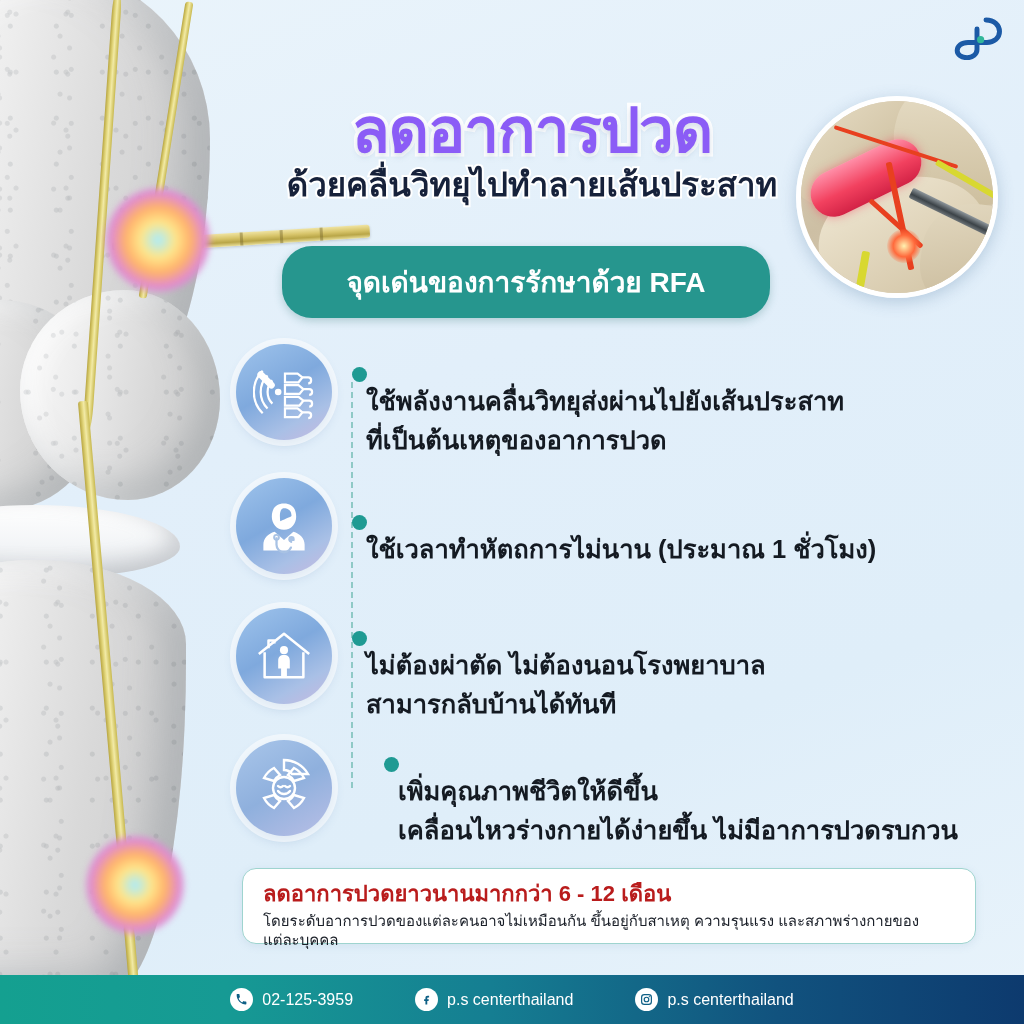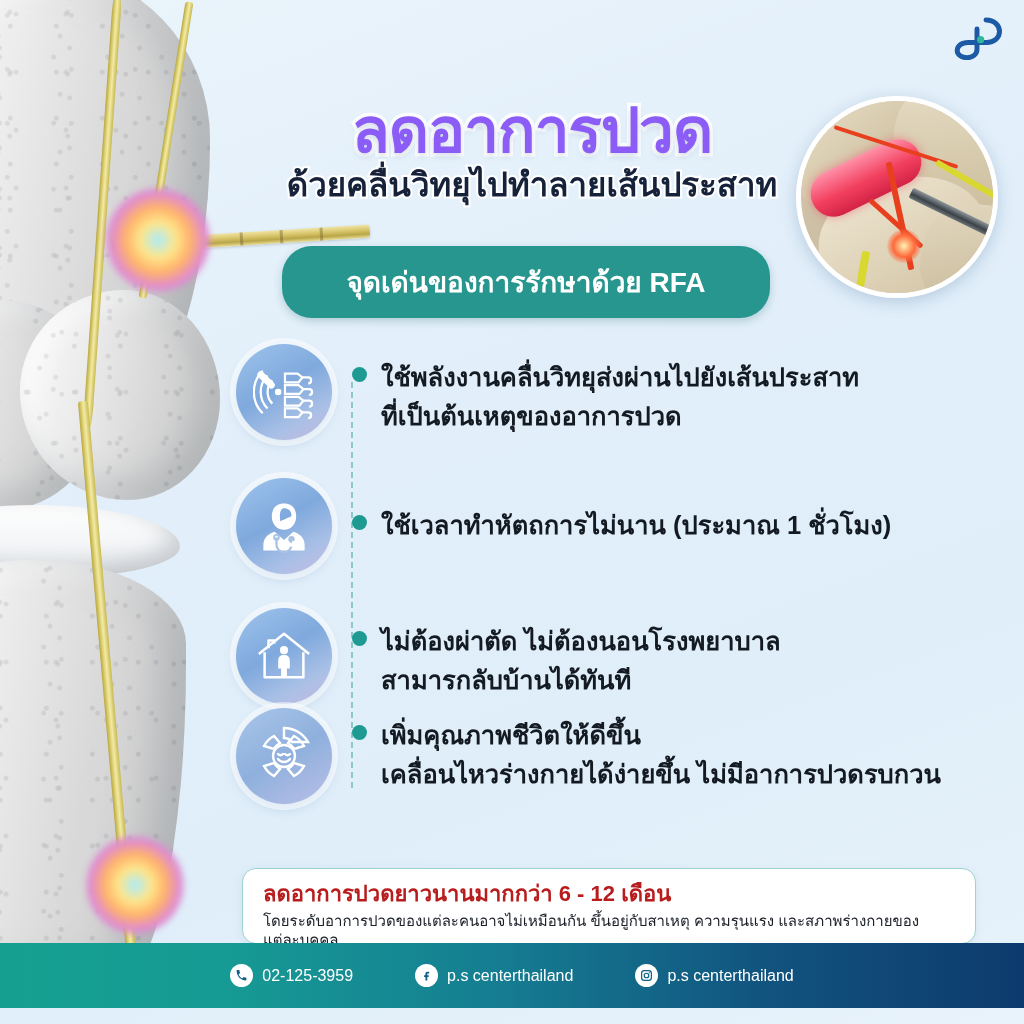--- a/index.html
+++ b/index.html
@@ -133,47 +133,47 @@
   }
   .ph-tip {
     left:86px; top:128px; width:34px; height:34px; border-radius:50%;
     background:radial-gradient(circle,#fff2b0 0%,#ff6a3c 45%,rgba(230,60,30,0) 75%);
   }
 
   
   .dash-line { position:absolute; left:351px; top:382px; width:0; height:406px;
     border-left:2px dashed #8fc9c6; }
   .feature { position:absolute; left:236px; width:740px; display:flex; align-items:flex-start; }
-  .f1 { top:344px; } .f2 { top:478px; } .f3 { top:608px; } .f4 { top:708px; }
+  .f1 { top:344px; } .f2 { top:478px; } .f3 { top:608px; } .f4 { top:740px;gap:32px; }
   .ficon {
     width:96px; height:96px; border-radius:50%; flex:0 0 96px;
     background:linear-gradient(150deg,#9fc4ec 0%,#7fa9dd 45%,#a9c0e6 75%,#c9b9e0 100%);
     box-shadow:0 0 0 6px rgba(255,255,255,.55), 0 4px 12px rgba(90,130,180,.3);
     display:flex; align-items:center; justify-content:center;
   }
   .f4 .ficon { background:linear-gradient(150deg,#a9c6ea 0%,#8fb0dd 50%,#b9bfe6 100%); }
-  .bullet-wrap { display:flex; align-items:flex-start; margin-left:20px; padding-top:14px; }
+  .bullet-wrap { display:flex; align-items:flex-start; margin-left:20px; padding-top:14px;flex-direction:column; }
   .dot { width:15px; height:15px; border-radius:50%; background:#1f9a93; flex:0 0 15px; margin-top:9px; }
   .ftext { margin-left:14px; font-size:25.5px; font-weight:bold; color:#141a22; line-height:1.52; }
   .f2 .bullet-wrap { padding-top:28px; }
   .f4 .bullet-wrap { padding-top:8px; }
 
   
   .callout {
     position:absolute; left:242px; top:868px; width:734px; height:76px;
     background:#ffffff; border:1.6px solid #9ed4cf; border-radius:14px;
     padding:11px 20px 0 20px;
     box-shadow:0 2px 8px rgba(110,150,180,.14);
   }
   .c-title { font-size:22px; font-weight:bold; color:#b91c1c; line-height:1.25; }
   .c-sub { margin-top:3px; font-size:15px; color:#1a1f28; line-height:1.3; }
 
   
   .footer {
-    position:absolute; left:0; bottom:16px; width:1024px; height:65px;
+    position:absolute; left:0; bottom:0; width:1024px; height:49px;
     background:linear-gradient(90deg,#14a090 0%,#169a94 22%,#157e92 48%,#11527e 76%,#0d3a6e 100%);
     display:flex; justify-content:center; gap:62px;
   }
   .fitem { display:flex; align-items:center; gap:9px; color:#fff; font-size:16px; }
   .fbadge { width:23px; height:23px; border-radius:50%; background:#fff;
     display:flex; align-items:center; justify-content:center; flex:0 0 23px; }
 </style>
 </head>
 <body>
 

